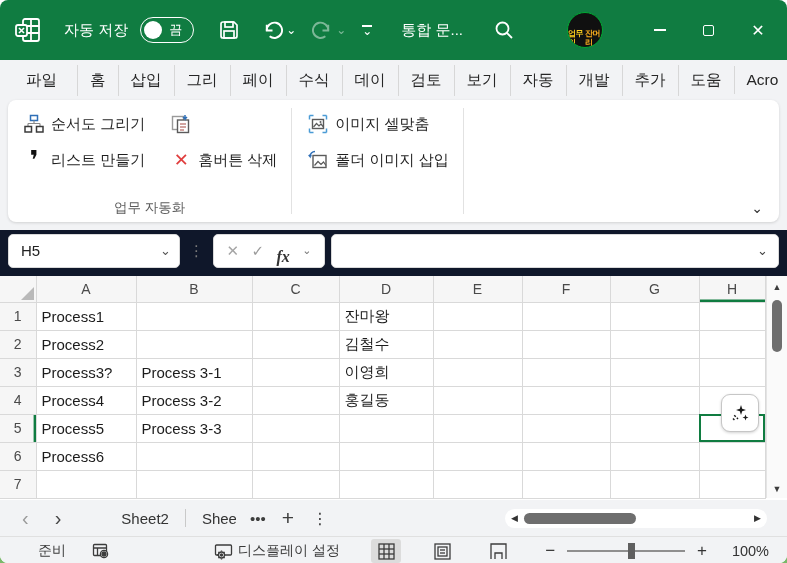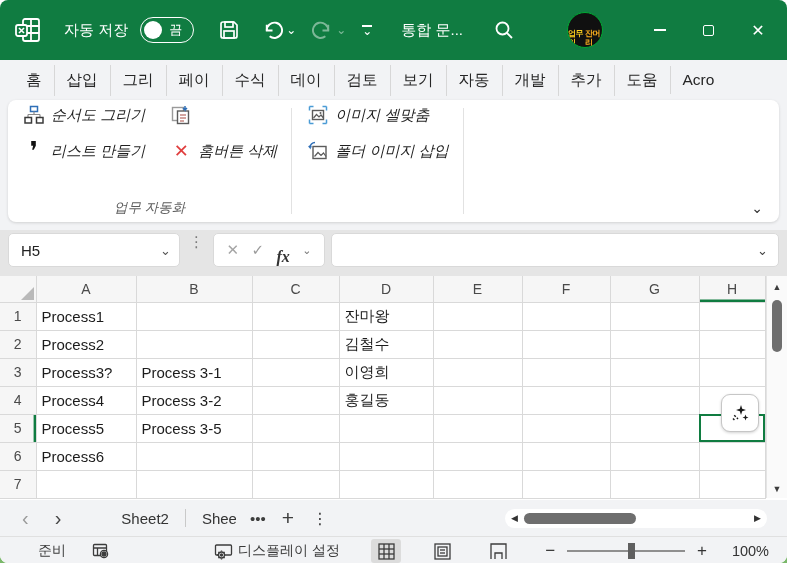--- a/index.html
+++ b/index.html
@@ -36,33 +36,33 @@
 
   
   .tabrow { height:40px; background:#f2f3f5; display:flex; align-items:center; padding:0 8px 0 14px; flex:none; }
   .rtab { font-size:15.5px; color:#262626; padding:5px 12px; position:relative; white-space:nowrap; cursor:pointer; }
   .rtab + .rtab { border-left:1px solid #d7d7d7; }
   .rtab.file { padding-right:20px; }
 
   
   .ribbon-wrap { height:130px; background:#f2f3f5; padding:0 8px 8px; flex:none; }
   .ribbon { background:#fff; border-radius:8px; height:122px; box-shadow:0 1px 3px rgba(0,0,0,.14); display:flex; position:relative; }
-  .rgroup { position:relative; padding:5px 14px 26px 16px;font-style:italic; }
+  .rgroup { position:relative; padding:14px 14px 26px 16px; }
   .rgroup .glabel { position:absolute; bottom:5px; left:0; right:0; text-align:center; font-size:13.5px; color:#5c5c5c; }
   .gsep { width:1px; background:#e2e2e2; margin:8px 0 8px 0; }
   .btn-grid { display:grid; grid-template-columns:auto auto; column-gap:26px; row-gap:16px; }
   .btn-col { display:grid; row-gap:16px; align-content:start; }
   .rbtn { display:flex; align-items:center; gap:7px; font-size:15px; color:#1f1f1f; cursor:pointer; white-space:nowrap; }
   .rbtn .ric { width:20px; height:20px; flex:none; display:flex; align-items:center; justify-content:center; }
   .comma-glyph { font-size:26px; font-weight:bold; color:#111; line-height:14px; }
   .redx-glyph { font-size:18px; font-weight:bold; color:#e03e3e; line-height:18px; }
   .ribbon-collapse { position:absolute; right:16px; bottom:6px; color:#333; font-size:14px; cursor:pointer; }
 
   
-  .fxrow { height:46px; background:#e5e5e5; display:flex; padding:3px 8px 8px; flex:none; gap:0; }
+  .fxrow { height:46px; background:#0f172a; display:flex; align-items:center; padding:3px 8px 8px; flex:none; gap:0; }
   .namebox { width:172px; height:34px; background:#fff; border:1px solid #d9d9d9; border-radius:5px; display:flex; align-items:center; padding:0 8px 0 12px; font-size:15px; color:#222; }
   .namebox .nchev { margin-left:auto; color:#555; font-size:13px; }
   .fxdots { color:#7a7a7a; font-size:15px; margin:0 9px; letter-spacing:0; }
   .fxbox { width:112px; height:34px; background:#fff; border:1px solid #d9d9d9; border-radius:5px; display:flex; align-items:center; justify-content:space-evenly; }
   .fxbox .x { color:#a5a5a5; font-size:15px; }
   .fxbox .v { color:#9a9a9a; font-size:15px; }
   .fxbox .fx { font-family:"Liberation Serif",serif; font-style:italic; font-weight:600; font-size:16px; color:#333;margin-top:13px; }
   .fxbox .c { color:#777; font-size:11px; }
   .formula-input { flex:1; height:34px; background:#fff; border:1px solid #d9d9d9; border-radius:5px; margin-left:6px; display:flex; align-items:center; padding:0 10px; font-size:15px; color:#222; }
   .formula-input .fchev { margin-left:auto; color:#444; font-size:13px; }
@@ -179,20 +179,21 @@
     <span class="winbtn btn-min">
         <span class="min-bar"></span>
       </span>
     <span class="winbtn btn-max">
         <span class="max-box"></span>
       </span>
     <span class="winbtn btn-close">✕</span>
   </div>
 
   <div class="tabrow">
+    <span class="rtab file">파일</span>
     <span class="rtab">홈</span>
     <span class="rtab">삽입</span>
     <span class="rtab">그리</span>
     <span class="rtab">페이</span>
     <span class="rtab">수식</span>
     <span class="rtab">데이</span>
     <span class="rtab">검토</span>
     <span class="rtab">보기</span>
     <span class="rtab">자동</span>
     <span class="rtab">개발</span>
@@ -356,21 +357,21 @@
         <td></td>
         <td>홍길동</td>
         <td></td>
         <td></td>
         <td></td>
         <td></td>
       </tr>
       <tr>
         <th class="rowhdr sel-row">5</th>
         <td>Process5</td>
-        <td>Process 3-5</td>
+        <td>Process 3-3</td>
         <td></td>
         <td></td>
         <td></td>
         <td></td>
         <td></td>
         <td class="selcell"></td>
       </tr>
       <tr>
         <th class="rowhdr">6</th>
         <td>Process6</td>

